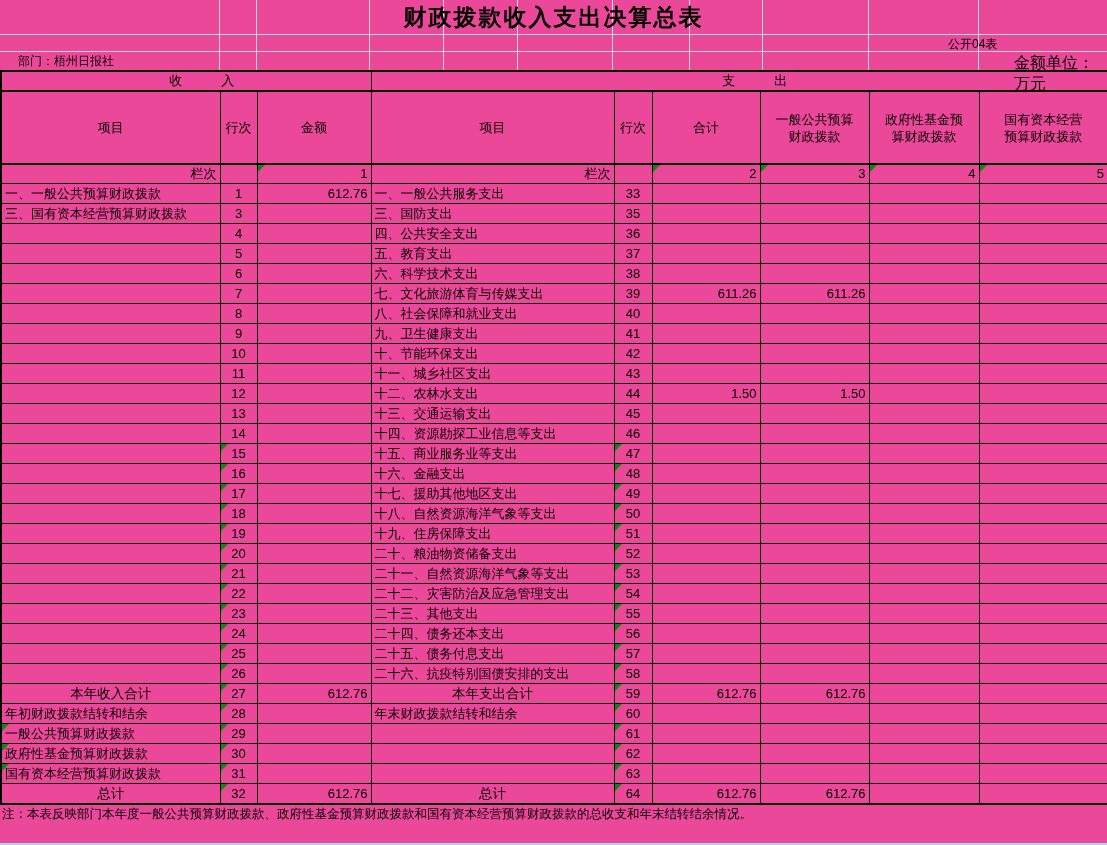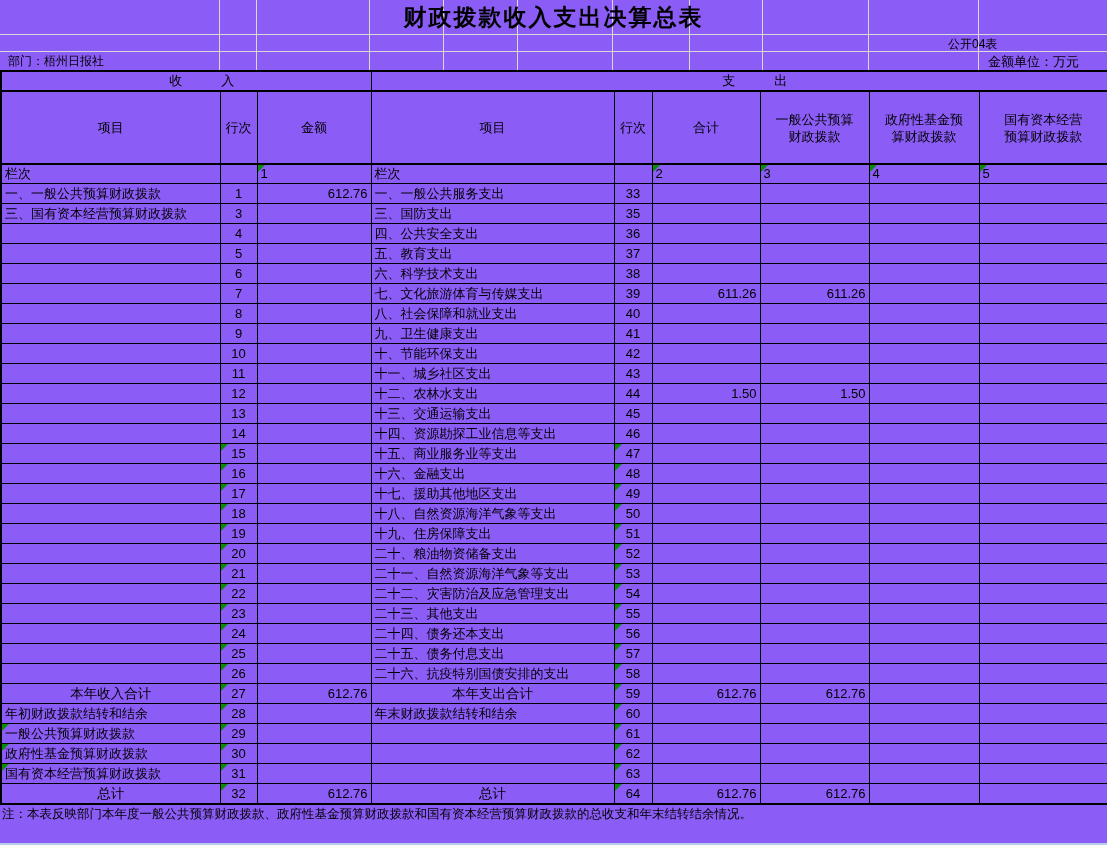--- a/index.html
+++ b/index.html
@@ -1,35 +1,35 @@
 <!DOCTYPE html>
 <html><head>
 <meta charset="utf-8">
 <style>
   html,body{margin:0;padding:0;background:#fff;}
-  .sheet{position:relative;width:1107px;height:845px;background:#8b5cf6;color:#000;
+  .sheet{position:relative;width:1107px;height:845px;background:#ec4899;color:#000;
          font-family:"Liberation Sans","DejaVu Sans",sans-serif;font-size:13px;overflow:hidden;}
   
   .top{position:relative;height:70px;}
   .gl{position:absolute;background:#d9d9d9;}
   .gl-h{height:1px;left:0;width:1107px;}
   .gl-v{width:1px;top:0;height:70px;}
   .title{position:absolute;top:2px;left:0;width:100%;text-align:center;
          font-size:23px;font-weight:bold;letter-spacing:2px;}
   .pubcode{position:absolute;top:36px;left:948px;font-size:12px;}
-  .dept{position:absolute;top:53px;left:8px;font-size:12px;text-align:right;}
-  .unit{position:absolute;top:53px;left:988px;font-size:13px;}
+  .dept{position:absolute;top:53px;left:18px;font-size:12px;text-align:right;}
+  .unit{position:absolute;top:53px;left:1014px;font-size:16px;}
   
   table.fin{border-collapse:collapse;table-layout:fixed;width:1107px;border:2px solid #000;}
   table.fin td, table.fin th{border:1px solid #000;padding:0 3px;overflow:hidden;
         white-space:nowrap;position:relative;font-weight:normal;height:19px;line-height:19px;}
   tr.sec-row th{border-bottom:2px solid #000;text-align:center;white-space:pre;height:18px;line-height:18px;padding-left:34px;}
   tr.colhead-row th{height:71px;text-align:center;white-space:pre-line;line-height:17px;
         border-bottom:2px solid #000;vertical-align:middle;}
-  tr.lancol-row td{text-align:left;height:18px;line-height:18px;}
+  tr.lancol-row td{text-align:right;height:18px;line-height:18px;}
   td.sec{border-left:2px solid #000;} th.sec{border-left:2px solid #000;}
   td.item{text-align:left;}
   td.num{text-align:center;}
   td.val{text-align:right;padding-right:4px;}
   td.bold-c{font-weight:bold;text-align:center;font-size:13.5px;}
   td.ind{padding-left:28px;}
   .tri::before{content:"";position:absolute;top:0;left:0;width:0;height:0;
         border-top:7px solid #0a8c0a;border-right:7px solid transparent;}
   
   .note{height:34px;line-height:18px;padding-left:2px;font-size:12.5px;white-space:nowrap;}

